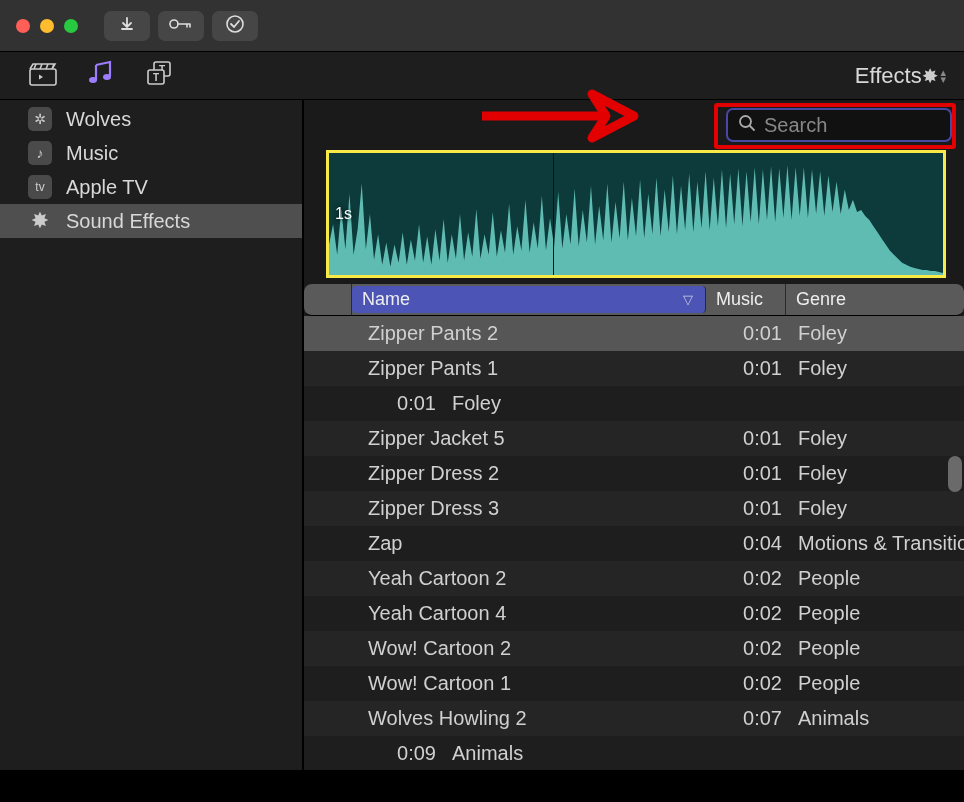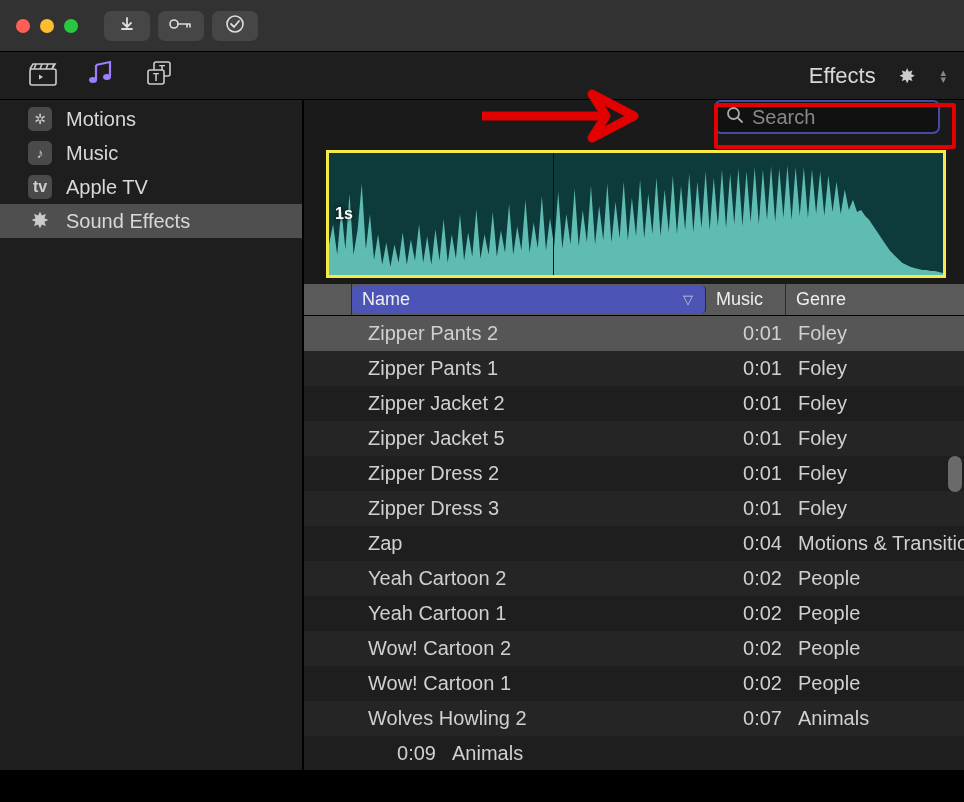--- a/index.html
+++ b/index.html
@@ -11,49 +11,49 @@
     .tl { width: 14px; height: 14px; border-radius: 50%; }
     .tl.red { background: #ff5f57; }
     .tl.yellow { background: #febc2e; }
     .tl.green { background: #28c840; }
     .titlebar-btn { background: #464646; border-radius: 7px; height: 30px; min-width: 46px; display: flex; align-items: center; justify-content: center; color: #ddd; }
     
     .toolbar { height: 48px; background: #1e1e1e; display: flex; align-items: center; padding: 0 14px; border-bottom: 1px solid #000; }
     .tab-btn { width: 58px; height: 40px; display: flex; align-items: center; justify-content: center; color: #888; }
     .tab-btn.active { color: #9d7eff; }
     .toolbar-spacer { flex: 1; }
-    .effects-label { color: #d8d8d8; font-size: 22px; display: flex; align-items: center; gap: 23px; margin-right: 4px;}
+    .effects-label { color: #d8d8d8; font-size: 22px; display: flex; align-items: center; gap: 0; margin-right: 4px;}
     .burst-icon-small { color: #ccc; font-size: 20px; }
     .chevrons { color:#888; font-size:11px; display:flex; flex-direction:column; line-height:7px; margin-left:2px;}
     
     .content { display: flex; height: calc(770px - 52px - 48px); }
     
     .sidebar { width: 304px; background: #1e1e1e; border-right: 2px solid #000; padding-top: 2px;}
     .sidebar-item { display: flex; align-items: center; gap: 14px; padding: 4px 10px 4px 28px; color: #d8d8d8; font-size: 20px; height: 34px;}
     .sidebar-item.selected { background: #4f4f4f; }
     .sidebar-icon { width: 24px; height: 24px; display: flex; align-items: center; justify-content: center; background:#4a4a4a; border-radius:5px; color:#ccc; font-size:14px;}
     .sidebar-icon.burst { background: transparent; font-size:22px; color:#ccc;}
     
     .main { flex: 1; display: flex; flex-direction: column; background: #1a1a1a; position: relative;}
     
-    .search-row { height: 50px; display: flex; justify-content: flex-end; padding-right: 24px; position:relative;}
+    .search-row { height: 50px; display: flex; align-items: center; justify-content: flex-end; padding-right: 12px; position:relative;}
     .search-highlight { position: absolute; right: 8px; top: 3px; width: 242px; height: 46px; border: 4px solid #e30000; border-radius: 3px; z-index: 5; pointer-events:none;}
     .search-box { width: 226px; height: 34px; background: #111; border: 2px solid #4848a5; border-radius: 7px; display: flex; align-items: center; gap: 8px; padding: 0 10px; }
     .search-box input { background: transparent; border: none; outline: none; color: #ccc; font-size: 20px; width: 100%; }
     .search-box input::placeholder { color: #888; }
     .arrow-annotation { position: absolute; left: 170px; top: -18px; z-index: 6; pointer-events:none;}
 
     .waveform-wrap { padding: 0 18px 6px 22px; }
     .waveform { position: relative; height: 128px; border: 3px solid #f7e948; background: #0d3a3a; overflow: hidden; }
     .waveform svg { position: absolute; inset:0; width:100%; height:100%; }
-    .wf-label { position: absolute; left: 6px; top: 50%; transform: translateY(-50%); color: #fff; font-weight: 700; font-size: 16px; z-index:2; text-shadow:0 0 4px #000;}
+    .wf-label { position: absolute; left: 6px; top: 50%; transform: translateY(-50%); color: #fff; font-weight: 400; font-size: 16px; z-index:2; text-shadow:0 0 4px #000;}
     .wf-playhead { position:absolute; left:36.5%; top:0; bottom:0; width:1px; background:#111;}
 
     .table-wrap { flex:1; overflow:hidden;}
-    .thead { display: flex; height: 32px; background: #5a5a5a; color: #eee; font-size: 18px; align-items:stretch; border-bottom:1px solid #000;}
+    .thead { display: flex; height: 32px; background: #5a5a5a; color: #eee; font-size: 18px; align-items:stretch; border-bottom:1px solid #000;border-radius:8px;}
     .th { display: flex; align-items: center; padding: 0 10px; border-right:1px solid #2a2a2a;}
     .th.icon-col { width: 48px; }
     .th.name-col { flex: 1; background: #4c55b5; margin:2px 0; border-radius:4px; justify-content:space-between; padding-right:12px;}
     .th.time-col { width: 80px; }
     .th.genre-col { width: 178px; border-right:none;}
     .name-arrow{color:#ccd; font-size:13px;}
     
     .tbody { }
     .trow { display: flex; height: 35px; align-items: center; color: #d0d0d0; font-size: 20px; }
     .trow.even { background: #252525; }
@@ -139,28 +139,28 @@
           <span>▴</span>
           <span>▾</span>
         </span>
     </div>
   </div>
 
   <div class="content">
     <div class="sidebar">
       <div class="sidebar-item">
         <span class="sidebar-icon">✲</span>
-        <span>Motions</span>
+        <span>Wolves</span>
       </div>
       <div class="sidebar-item">
         <span class="sidebar-icon">♪</span>
         <span>Music</span>
       </div>
       <div class="sidebar-item">
-        <span class="sidebar-icon" style="font-size:16px;font-weight:700;">tv</span>
+        <span class="sidebar-icon" style="font-size:12px;font-weight:400;">tv</span>
         <span>Apple TV</span>
       </div>
       <div class="sidebar-item selected">
         <span class="sidebar-icon burst">✸</span>
         <span>Sound Effects</span>
       </div>
     </div>
 
     <div class="main">
       <div class="search-row">
@@ -215,21 +215,20 @@
               <div class="td genre-col">Foley</div>
             </div>
             <div class="trow even">
               <div class="td icon-col"></div>
               <div class="td name-col">Zipper Pants 1</div>
               <div class="td time-col">0:01</div>
               <div class="td genre-col">Foley</div>
             </div>
             <div class="trow odd">
               <div class="td icon-col"></div>
-              <div class="td name-col">Zipper Jacket 2</div>
               <div class="td time-col">0:01</div>
               <div class="td genre-col">Foley</div>
             </div>
             <div class="trow even">
               <div class="td icon-col"></div>
               <div class="td name-col">Zipper Jacket 5</div>
               <div class="td time-col">0:01</div>
               <div class="td genre-col">Foley</div>
             </div>
             <div class="trow odd">
@@ -251,21 +250,21 @@
               <div class="td genre-col">Motions &amp; Transitio</div>
             </div>
             <div class="trow even">
               <div class="td icon-col"></div>
               <div class="td name-col">Yeah Cartoon 2</div>
               <div class="td time-col">0:02</div>
               <div class="td genre-col">People</div>
             </div>
             <div class="trow odd">
               <div class="td icon-col"></div>
-              <div class="td name-col">Yeah Cartoon 1</div>
+              <div class="td name-col">Yeah Cartoon 4</div>
               <div class="td time-col">0:02</div>
               <div class="td genre-col">People</div>
             </div>
             <div class="trow even">
               <div class="td icon-col"></div>
               <div class="td name-col">Wow! Cartoon 2</div>
               <div class="td time-col">0:02</div>
               <div class="td genre-col">People</div>
             </div>
             <div class="trow odd">

